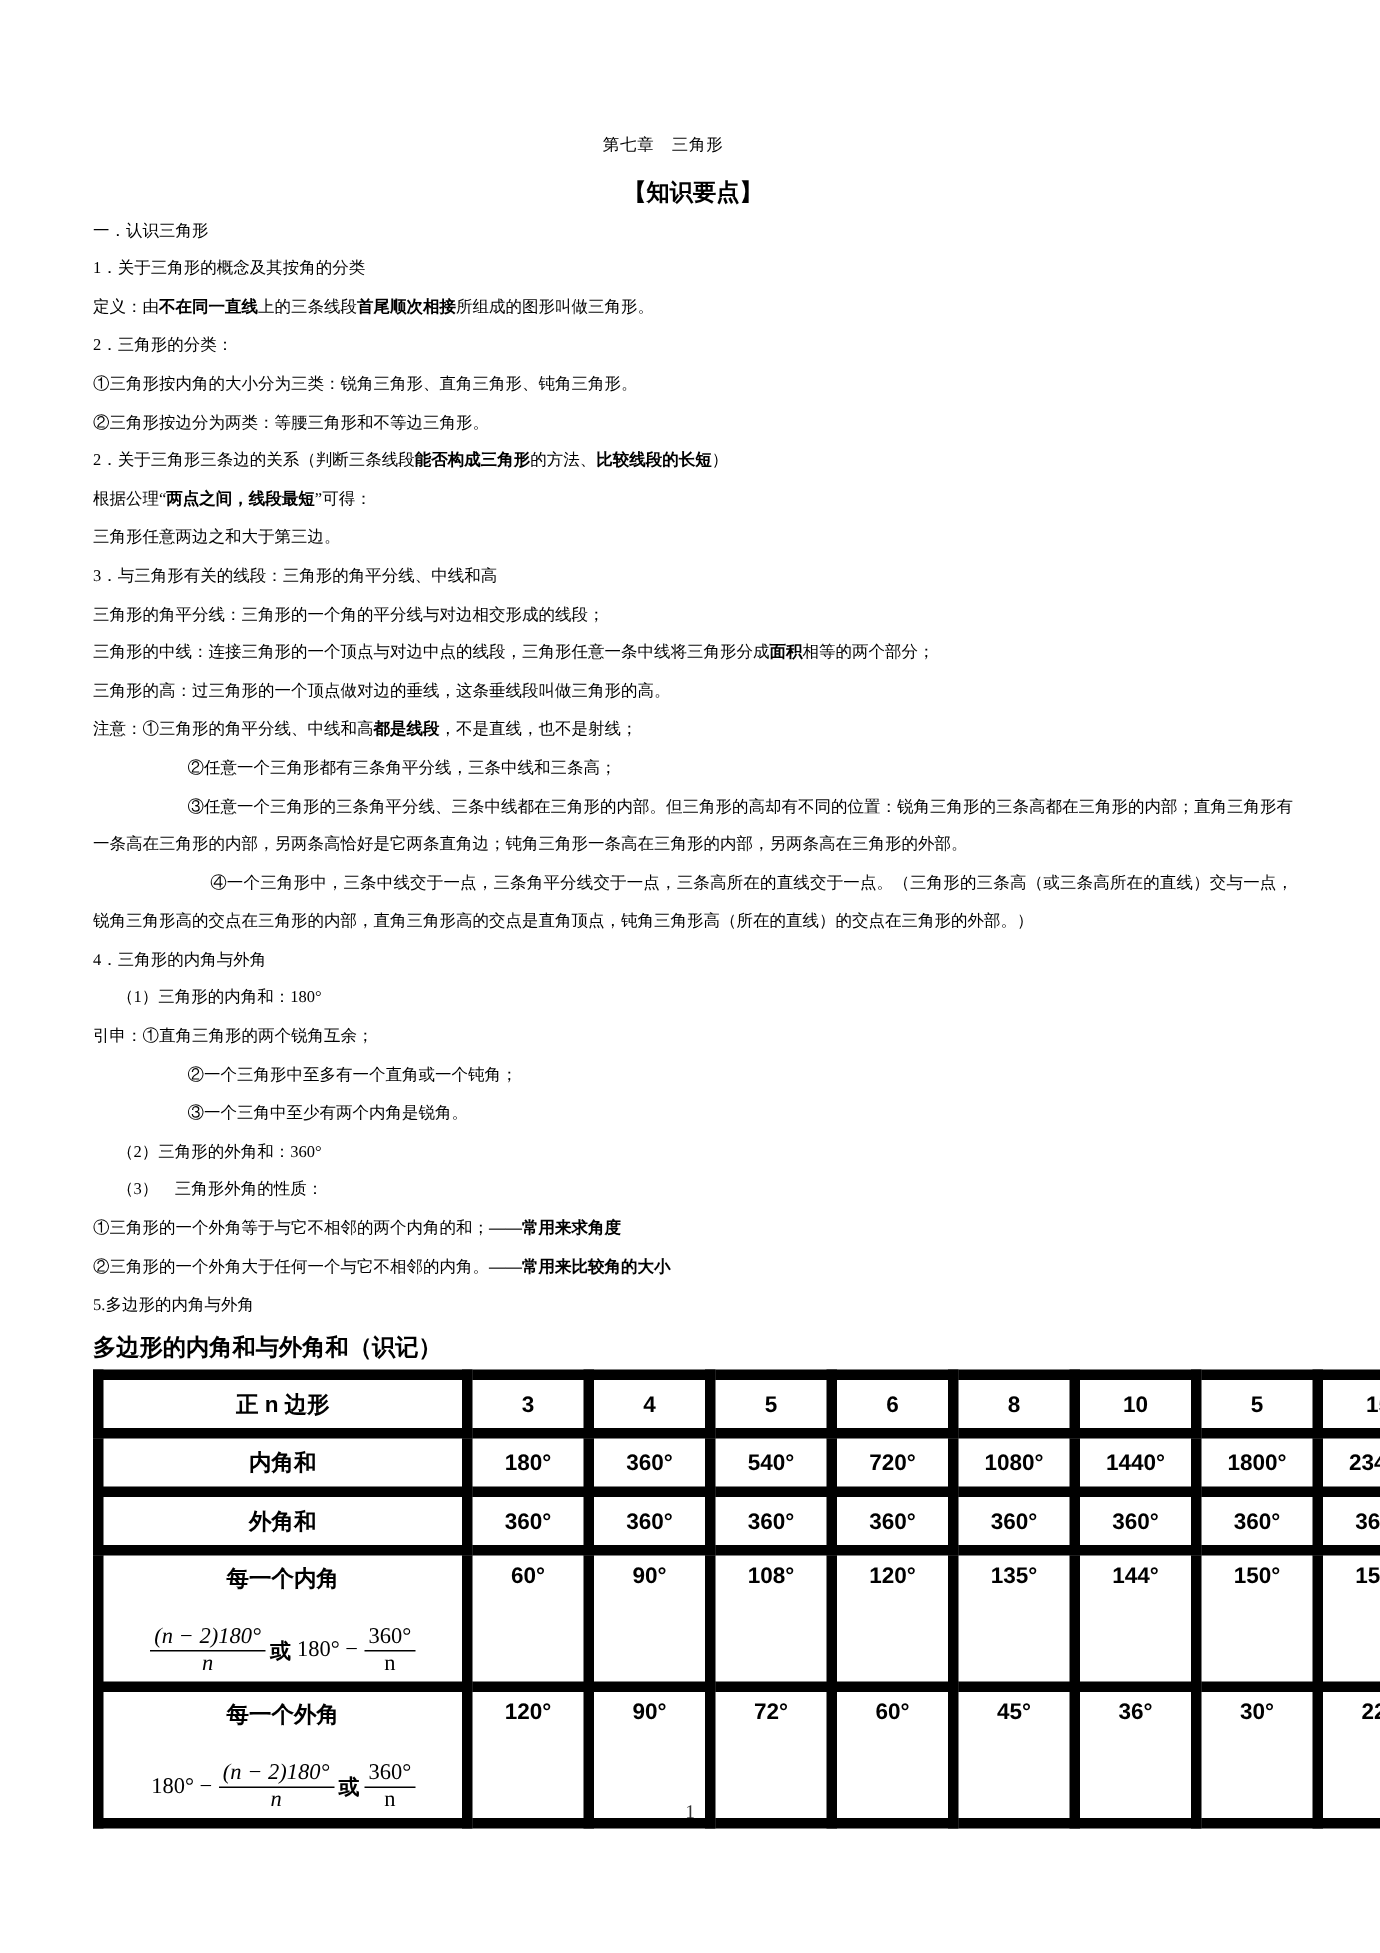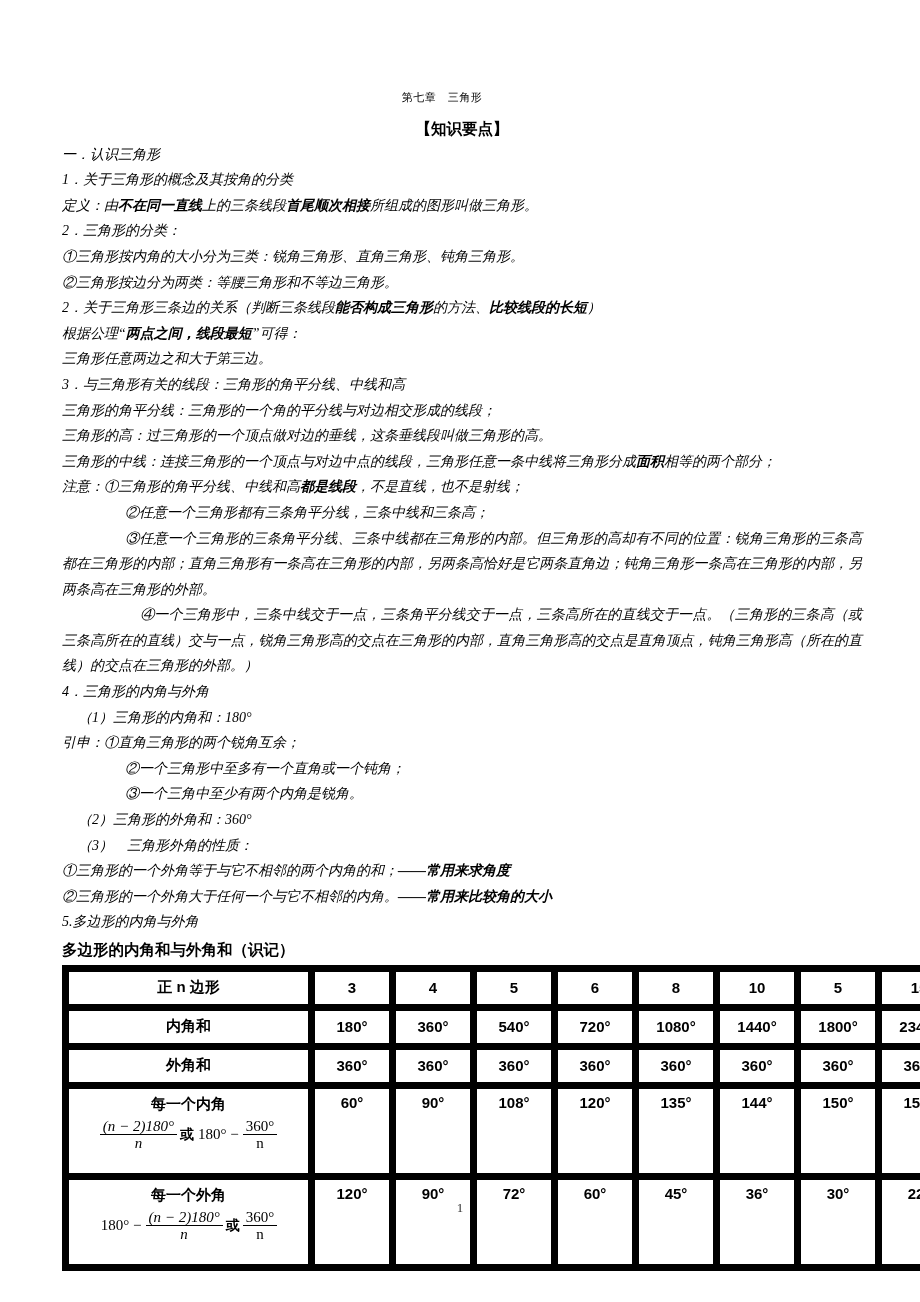--- a/index.html
+++ b/index.html
@@ -32,28 +32,27 @@
   .doc-title {
     text-align: center;
     font-size: 11px;
     font-weight: 400;
     letter-spacing: 0.5px;
     line-height: 26px;
     margin: 0 0 6px 0;
     padding-right: 40px;
   }
   .line {
-    font-size: 14px;
+    font-size: 11px;
     line-height: 25.6px;
     margin: 0;
     text-align: justify;
     text-justify: inter-ideograph;
     white-space: pre-wrap;
     word-break: break-all;
-    font-style: italic;
   }
   .b { font-weight: 700; }
   .ind1 { text-indent: 16px; }
   .ind3 { padding-left: 63px; }
   .heading-b {
     font-size: 15.5px;
     line-height: 25.6px;
     font-weight: 700;
     margin: 0;
     text-align: center;
@@ -99,21 +98,21 @@
 
   
   .math {
     font-family: "Liberation Serif", serif;
     font-weight: 400;
     font-size: 15px;
     display: flex;
     align-items: center;
     justify-content: center;
     gap: 1px;
-    margin-top: 4px;
+    margin-top: 21px;
     white-space: nowrap;
   }
   .frac {
     display: inline-flex;
     flex-direction: column;
     align-items: center;
     vertical-align: middle;
     line-height: 1.12;
     margin: 0 1px;
   }
@@ -159,22 +158,22 @@
       <p class="line">1．关于三角形的概念及其按角的分类</p>
       <p class="line">定义：由<span class="b">不在同一直线</span>上的三条线段<span class="b">首尾顺次相接</span>所组成的图形叫做三角形。</p>
       <p class="line">2．三角形的分类：</p>
       <p class="line">①三角形按内角的大小分为三类：锐角三角形、直角三角形、钝角三角形。</p>
       <p class="line">②三角形按边分为两类：等腰三角形和不等边三角形。</p>
       <p class="line">2．关于三角形三条边的关系（判断三条线段<span class="b">能否构成三角形</span>的方法、<span class="b">比较线段的长短</span>）</p>
       <p class="line">根据公理“<span class="b">两点之间，线段最短</span>”可得：</p>
       <p class="line">三角形任意两边之和大于第三边。</p>
       <p class="line">3．与三角形有关的线段：三角形的角平分线、中线和高</p>
       <p class="line">三角形的角平分线：三角形的一个角的平分线与对边相交形成的线段；</p>
+      <p class="line">三角形的中线：连接三角形的一个顶点与对边中点的线段，三角形任意一条中线将三角形分成<span class="b">面积</span>相等的两个部分；</p>
       <p class="line">三角形的高：过三角形的一个顶点做对边的垂线，这条垂线段叫做三角形的高。</p>
-      <p class="line">三角形的中线：连接三角形的一个顶点与对边中点的线段，三角形任意一条中线将三角形分成<span class="b">面积</span>相等的两个部分；</p>
       <p class="line">注意：①三角形的角平分线、中线和高<span class="b">都是线段</span>，不是直线，也不是射线；</p>
       <p class="line ind3">②任意一个三角形都有三条角平分线，三条中线和三条高；</p>
       <p class="line"><span style="display:inline-block;width:63px"></span>③任意一个三角形的三条角平分线、三条中线都在三角形的内部。但三角形的高却有不同的位置：锐角三角形的三条高都在三角形的内部；直角三角形有一条高在三角形的内部，另两条高恰好是它两条直角边；钝角三角形一条高在三角形的内部，另两条高在三角形的外部。</p>
       <p class="line"><span style="display:inline-block;width:78px"></span>④一个三角形中，三条中线交于一点，三条角平分线交于一点，三条高所在的直线交于一点。（三角形的三条高（或三条高所在的直线）交与一点，锐角三角形高的交点在三角形的内部，直角三角形高的交点是直角顶点，钝角三角形高（所在的直线）的交点在三角形的外部。）</p>
       <p class="line">4．三角形的内角与外角</p>
       <p class="line ind1">（1）三角形的内角和：180°</p>
       <p class="line">引申：①直角三角形的两个锐角互余；</p>
       <p class="line ind3">②一个三角形中至多有一个直角或一个钝角；</p>
       <p class="line ind3">③一个三角中至少有两个内角是锐角。</p>
       <p class="line ind1">（2）三角形的外角和：360°</p>

